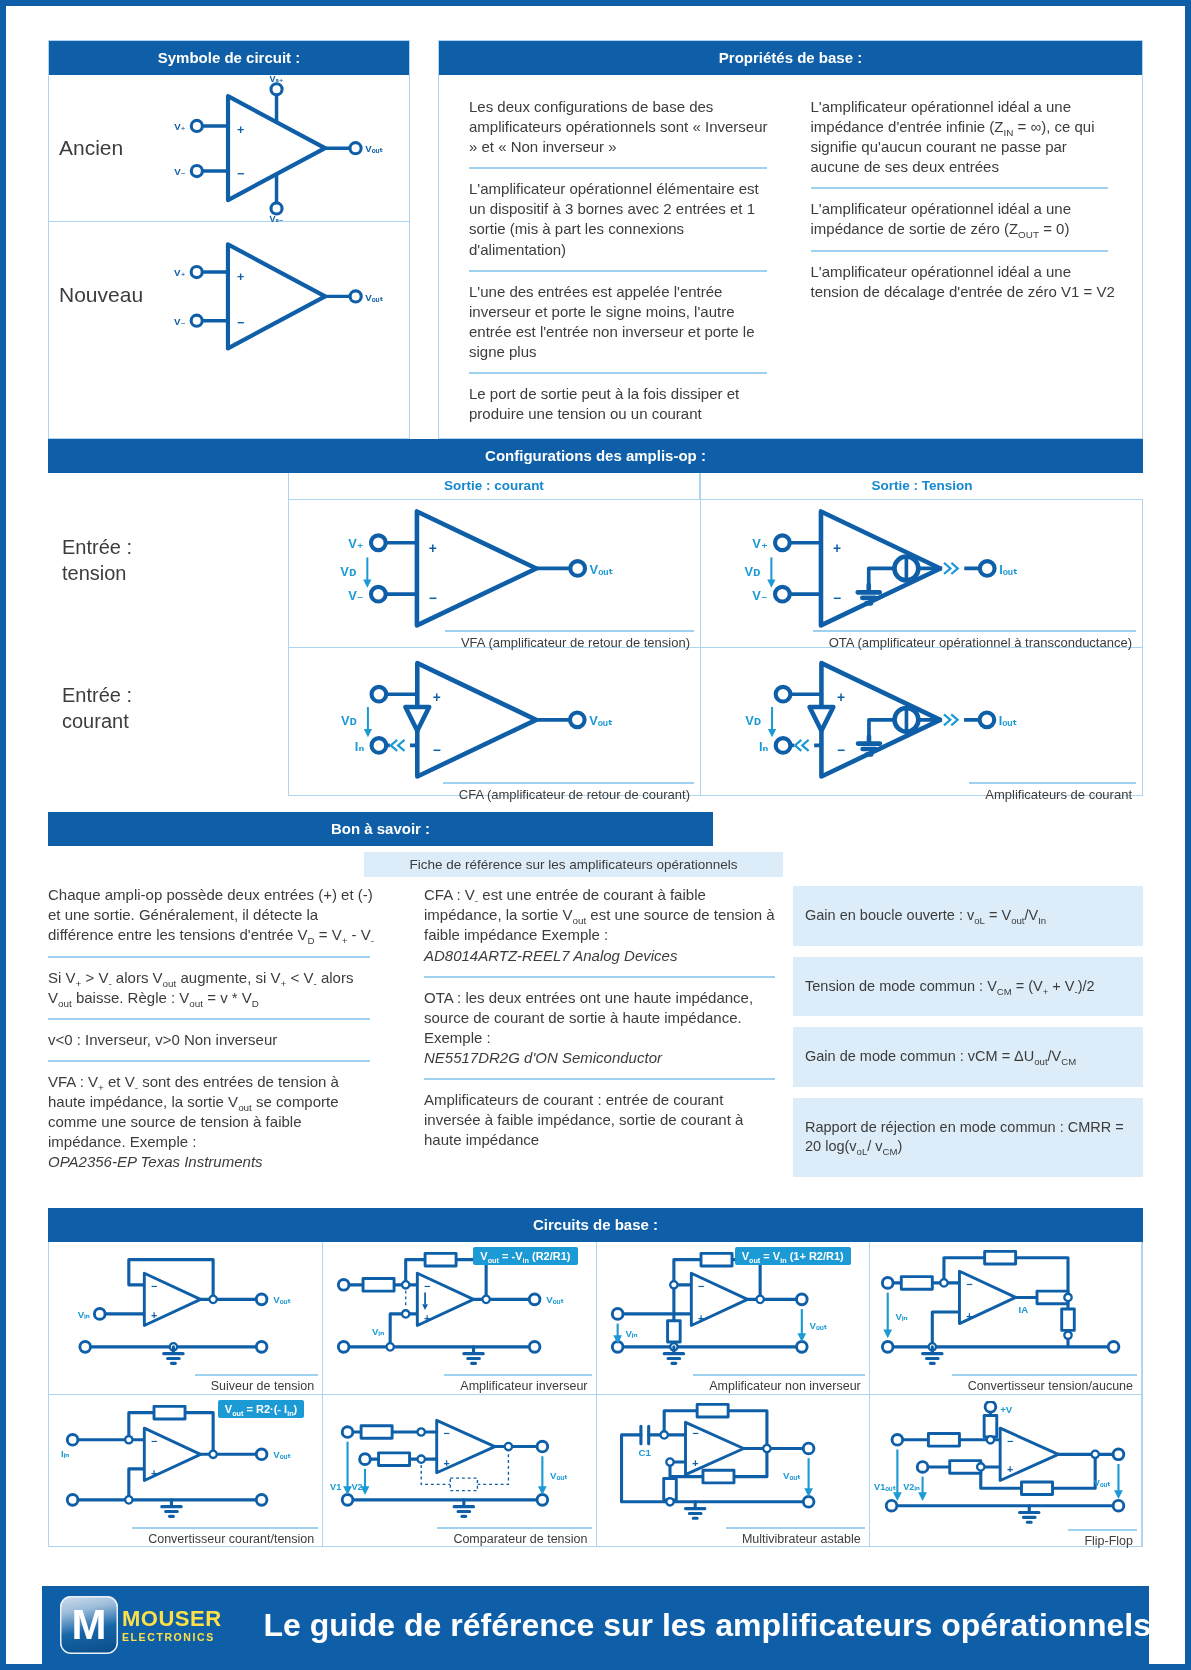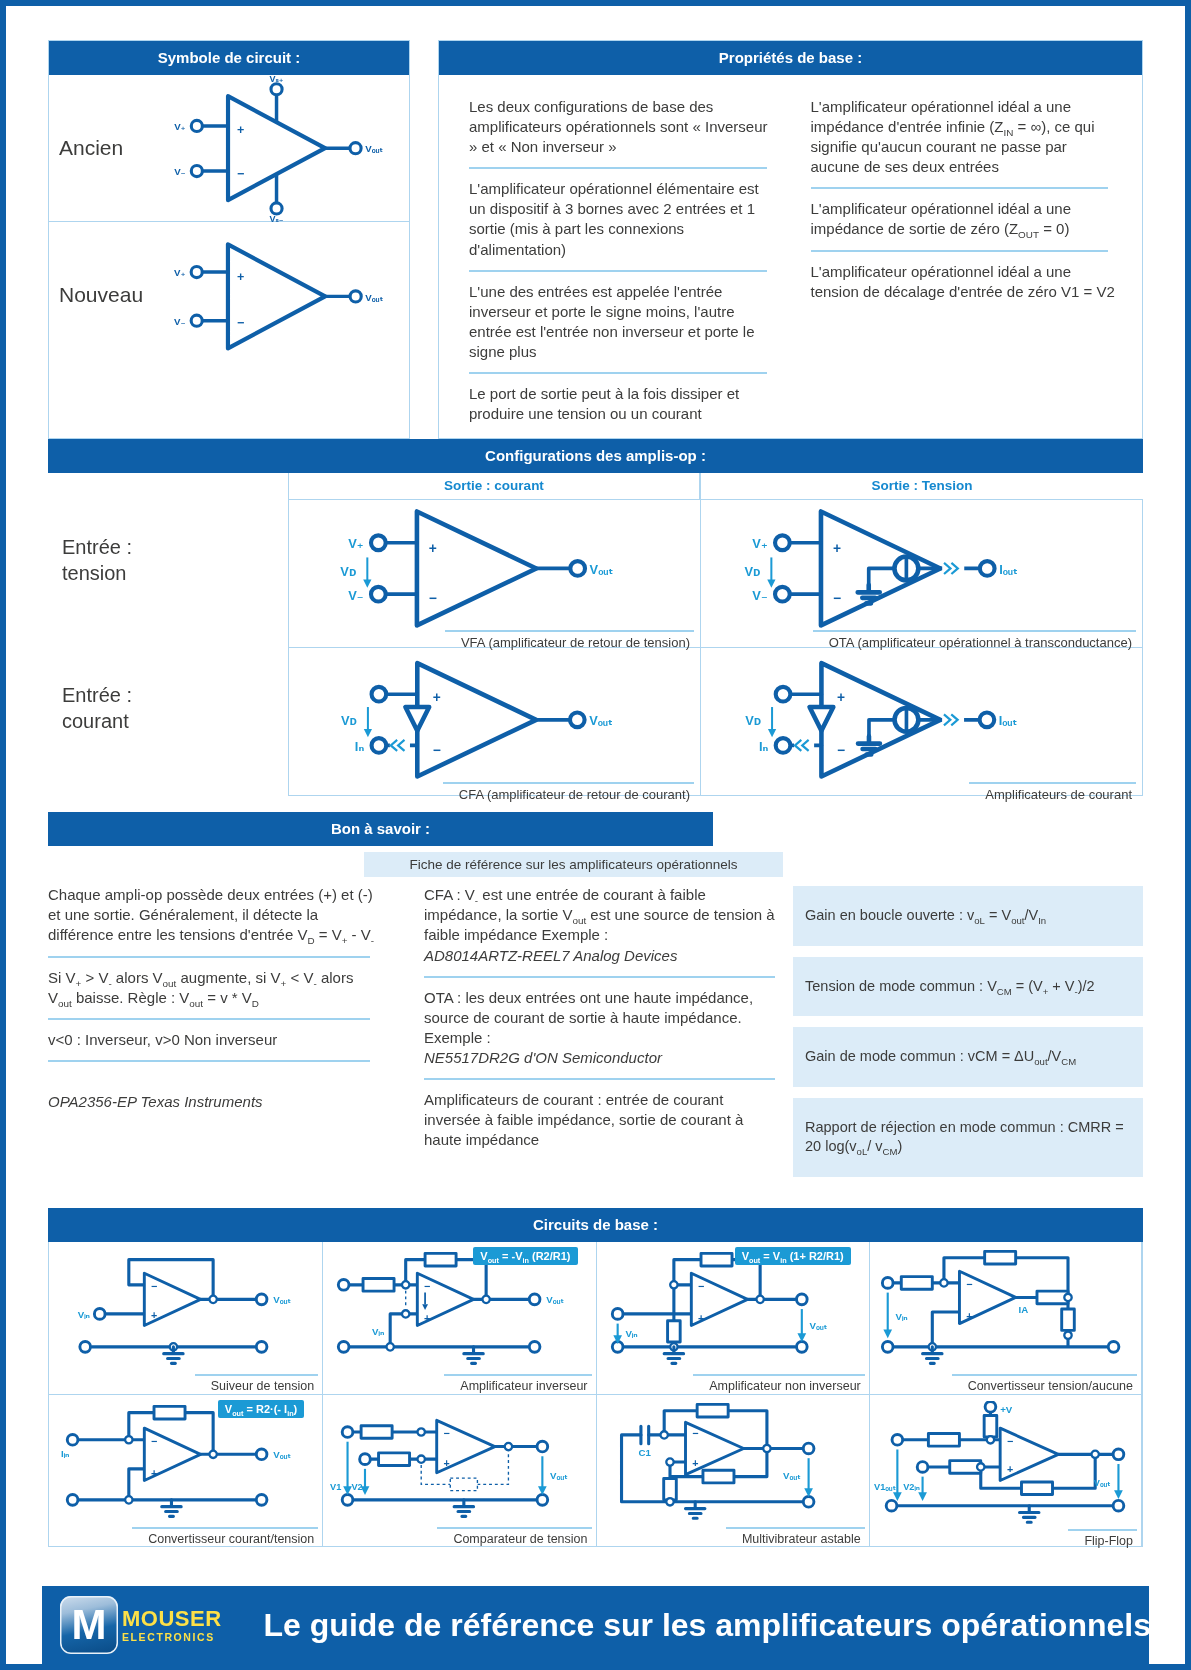--- a/index.html
+++ b/index.html
@@ -315,21 +315,21 @@
       <div class="hdr">Bon à savoir :</div>
       <div class="banner">Fiche de référence sur les amplificateurs opérationnels</div>
       <div class="tipsCols">
         <div class="tipCol1">
           <div class="pitem"><span>Chaque ampli-op possède deux entrées (+) et (-) et une sortie. Généralement, il détecte la différence entre les tensions d'entrée V<sub>D</sub> = V<sub>+</sub> - V<sub>-</sub></span> </div>
           <div class="psep"></div>
           <div class="pitem"><span>Si V<sub>+</sub> &gt; V<sub>-</sub> alors V<sub>out</sub> augmente, si V<sub>+</sub> &lt; V<sub>-</sub> alors V<sub>out</sub> baisse. Règle : V<sub>out</sub> = v * V<sub>D</sub></span> </div>
           <div class="psep"></div>
           <div class="pitem"><span>v&lt;0 : Inverseur, v&gt;0 Non inverseur</span> </div>
           <div class="psep"></div>
-          <div class="pitem"><br><span class="ex">OPA2356-EP Texas Instruments</span></div>
+          <div class="pitem"><span>VFA : V<sub>+</sub> et V<sub>-</sub> sont des entrées de tension à haute impédance, la sortie V<sub>out</sub> se comporte comme une source de tension à faible impédance. Exemple :</span><br><span class="ex">OPA2356-EP Texas Instruments</span></div>
         </div>
         <div class="tipCol2">
           <div class="pitem"><span>CFA : V<sub>-</sub> est une entrée de courant à faible impédance, la sortie V<sub>out</sub> est une source de tension à faible impédance Exemple :</span><br><span class="ex">AD8014ARTZ-REEL7 Analog Devices</span></div>
           <div class="psep"></div>
           <div class="pitem"><span>OTA : les deux entrées ont une haute impédance, source de courant de sortie à haute impédance. Exemple :</span><br><span class="ex">NE5517DR2G d'ON Semiconductor</span></div>
           <div class="psep"></div>
           <div class="pitem"><span>Amplificateurs de courant : entrée de courant inversée à faible impédance, sortie de courant à haute impédance</span> </div>
         </div>
       </div>
     </div>

